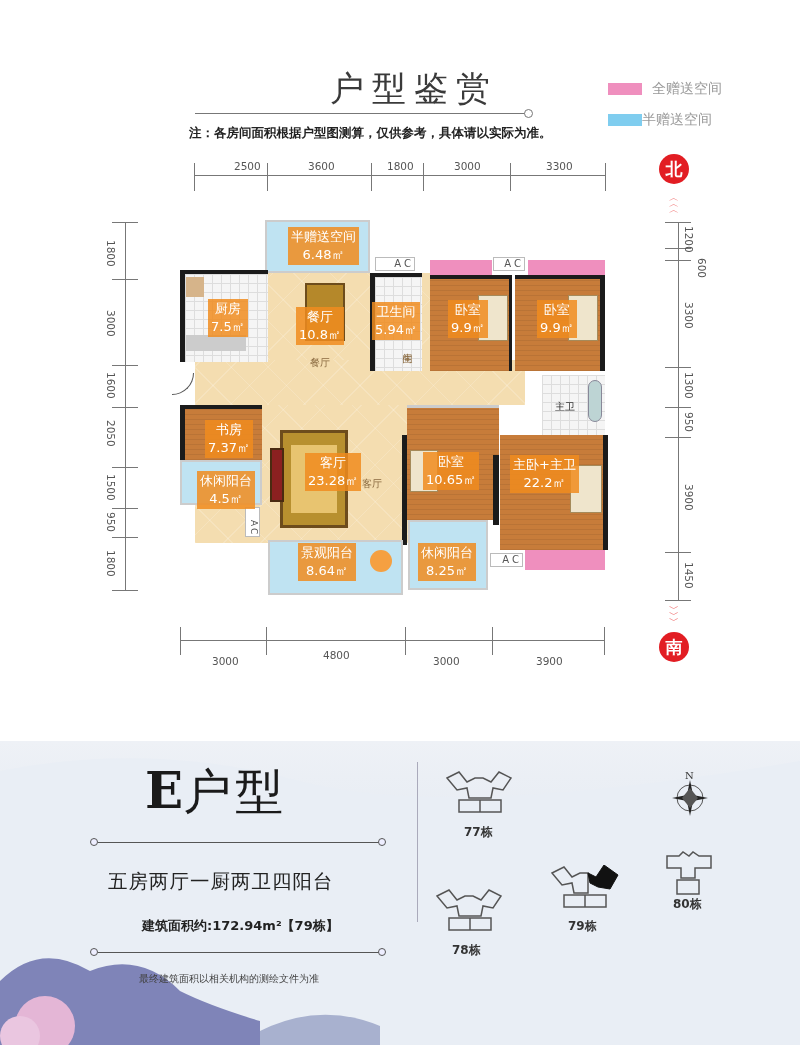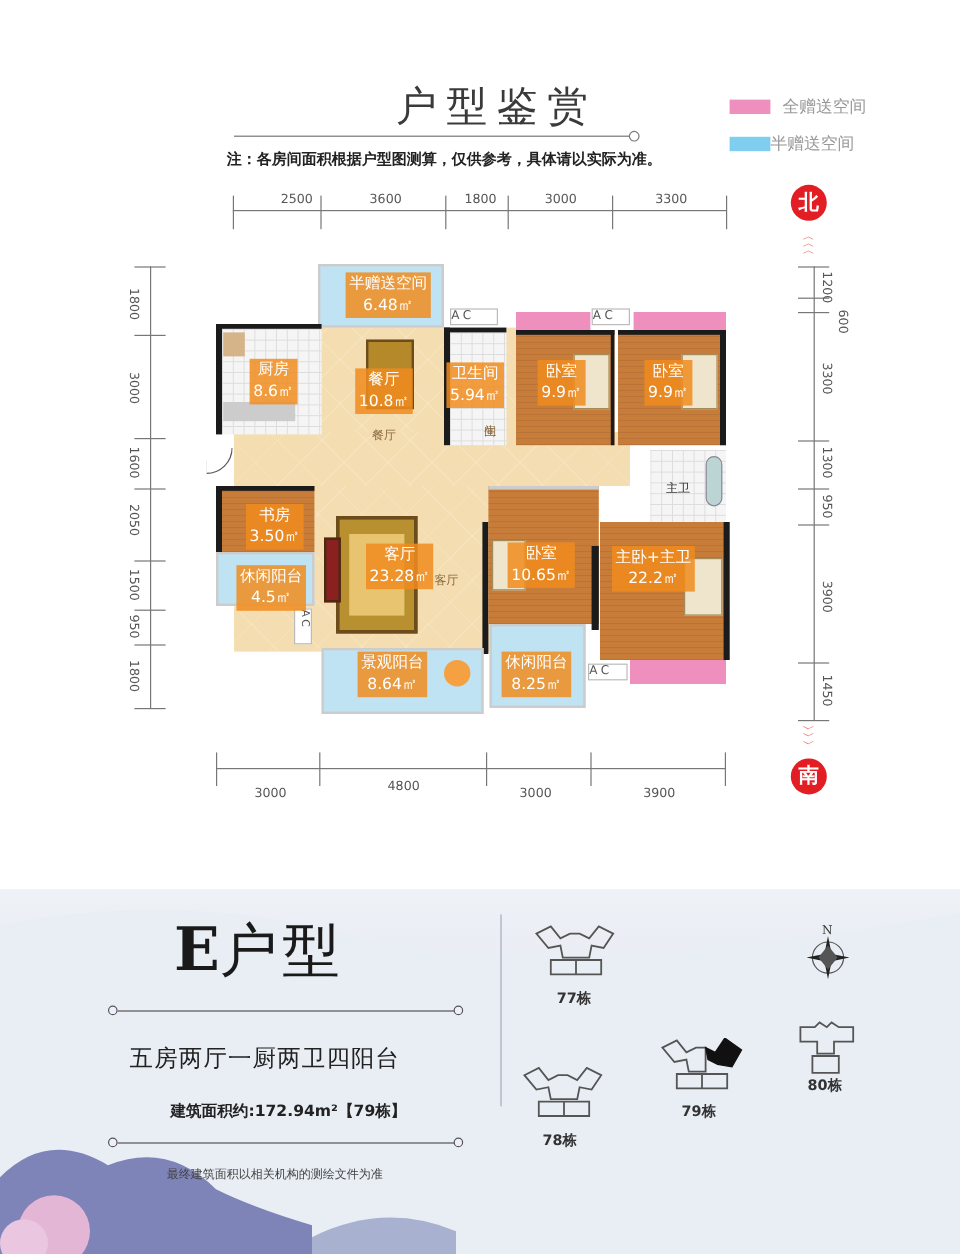--- a/index.html
+++ b/index.html
@@ -20,21 +20,21 @@
 .compass{width:30px;height:30px;border-radius:50%;background:#e21d23;color:#fff;font-size:17px;text-align:center;line-height:30px;font-weight:bold}
 .chev{color:#e66;font-size:10px;line-height:6px;text-align:center;width:20px}
 
 .plan{left:170px;top:215px;width:440px;height:400px}
 .floor{background:#f4ddb0;background-image:repeating-linear-gradient(45deg,rgba(255,255,255,.18) 0 1px,transparent 1px 26px),repeating-linear-gradient(-45deg,rgba(255,255,255,.18) 0 1px,transparent 1px 26px)}
 .wood{background:#c77c3a;background-image:repeating-linear-gradient(0deg,rgba(0,0,0,.07) 0 1px,transparent 1px 5px)}
 .tile{background:#f5f5f5;background-image:linear-gradient(#ddd 1px,transparent 1px),linear-gradient(90deg,#ddd 1px,transparent 1px);background-size:9px 9px}
 .balc{background:#bfe3f2}
 .pink{background:#ef8fbe}
 .wall{background:#1b1b1b}
-.ac{background:#fff;border:1px solid #bbb;font-size:10px;color:#555;text-align:left;letter-spacing:3px}
+.ac{background:#fff;border:1px solid #bbb;font-size:10px;color:#555;text-align:right;letter-spacing:3px}
 .lbl{background:rgba(240,140,30,.85);color:#fff;font-size:13px;text-align:center;line-height:18px;padding:1px 3px;white-space:nowrap}
 .lbl span{display:block}
 .faint{font-size:10px;color:#8a6a40}
 .rug{background:#b8902f;border:3px solid #6d4c1c}
 .rug-in{background:#e8c470}
 .sofa{background:#8b2020;border:2px solid #4a2a10}
 .bed{background:#efe5cc;border:1px solid #a58a5a}
 
 .banner{left:0;top:741px;width:800px;height:304px;background:linear-gradient(180deg,#eef1f6 0%,#e4eaf2 40%,#eef1f5 100%)}
 .mtn{position:absolute}
@@ -197,41 +197,41 @@
   <div class="abs balc" style="left:238px;top:305px;width:80px;height:70px;border:2px solid #ccc"></div>
 
   <div class="abs" style="left:2px;top:158px;width:22px;height:22px;border:1px solid #555;border-radius:0 0 22px 0;border-top:none;border-left:none"></div>
 
   <div class="abs lbl" style="left:118px;top:12px">
       <span>半赠送空间</span>
       <span>6.48㎡</span>
     </div>
   <div class="abs lbl" style="left:38px;top:84px">
       <span>厨房</span>
-      <span>8.6㎡</span>
+      <span>7.5㎡</span>
     </div>
   <div class="abs lbl" style="left:126px;top:92px">
       <span>餐厅</span>
       <span>10.8㎡</span>
     </div>
   <div class="abs lbl" style="left:202px;top:87px">
       <span>卫生间</span>
       <span>5.94㎡</span>
     </div>
   <div class="abs lbl" style="left:278px;top:85px">
       <span>卧室</span>
       <span>9.9㎡</span>
     </div>
   <div class="abs lbl" style="left:367px;top:85px">
       <span>卧室</span>
       <span>9.9㎡</span>
     </div>
   <div class="abs lbl" style="left:35px;top:205px">
       <span>书房</span>
-      <span>3.50㎡</span>
+      <span>7.37㎡</span>
     </div>
   <div class="abs lbl" style="left:27px;top:256px">
       <span>休闲阳台</span>
       <span>4.5㎡</span>
     </div>
   <div class="abs lbl" style="left:135px;top:238px">
       <span>客厅</span>
       <span>23.28㎡</span>
     </div>
   <div class="abs lbl" style="left:253px;top:237px">

